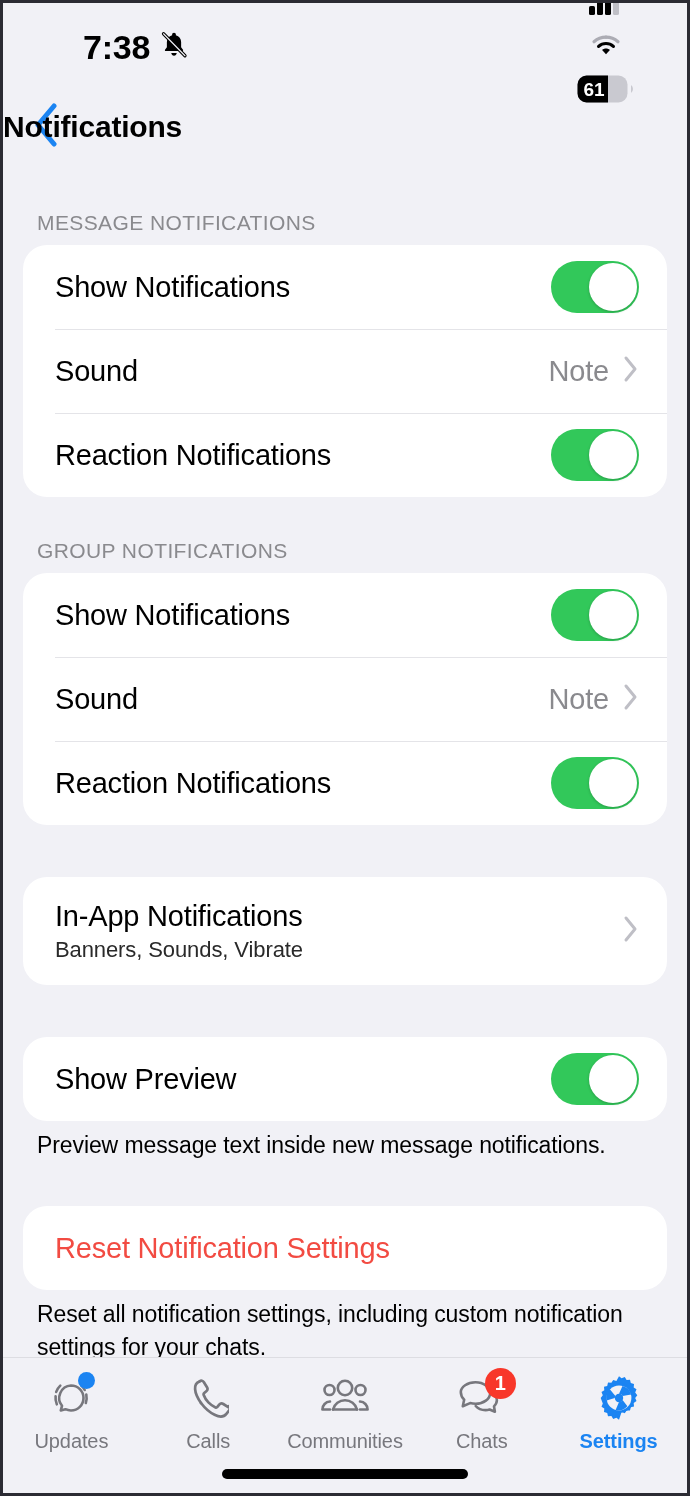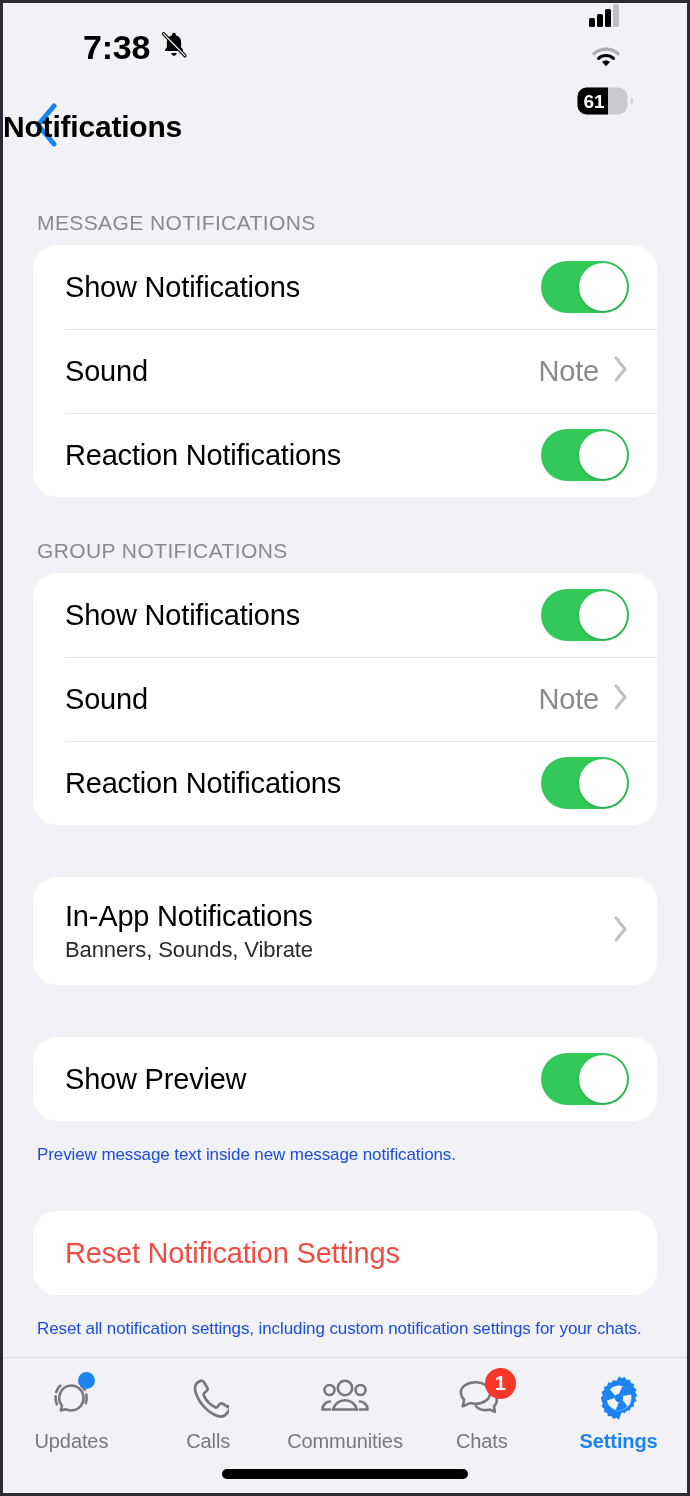--- a/index.html
+++ b/index.html
@@ -24,20 +24,21 @@
     border-top: 3px solid #2b2b33;
     border-bottom: 3px solid #2b2b33;
   }
 
   
   .status-bar {
     position: absolute;
     top: 0; left: 0; right: 0;
     height: 88px;
     display: flex;
+    align-items: center;
     justify-content: space-between;
     padding: 0 52px 0 80px;
     box-sizing: border-box;
   }
   .status-left {
     display: flex;
     align-items: center;
     gap: 9px;
   }
   .status-time {
@@ -97,21 +98,21 @@
     color: #8A8A8E;
     letter-spacing: 0.4px;
     padding: 0 0 10px 34px;
     margin-top: 42px;
   }
   .section-header.first { margin-top: 48px; }
 
   .card {
     background: #ffffff;
     border-radius: 24px;
-    margin: 0 30px;
+    margin: 0 20px;
     overflow: hidden;
   }
 
   .row {
     position: relative;
     display: flex;
     align-items: center;
     min-height: 84px;
     padding: 0 28px 0 32px;
     box-sizing: border-box;
@@ -165,24 +166,24 @@
     background: #fff;
     box-shadow: 0 1px 3px rgba(0,0,0,0.22);
   }
 
   .chev {
     flex: none;
     display: block;
   }
 
   .footer-note {
-    font-size: 17px;
-    color: #1d4ed8;
+    font-size: 23px;
+    color: #000000;
     line-height: 1.44;
-    padding: 22px 40px 0 34px;
+    padding: 8px 40px 0 34px;
     letter-spacing: -0.1px;
   }
 
   .gap-lg { height: 44px; }
   .gap-xl { height: 52px; }
 
   
   .tab-bar {
     position: absolute;
     left: 0; right: 0;

